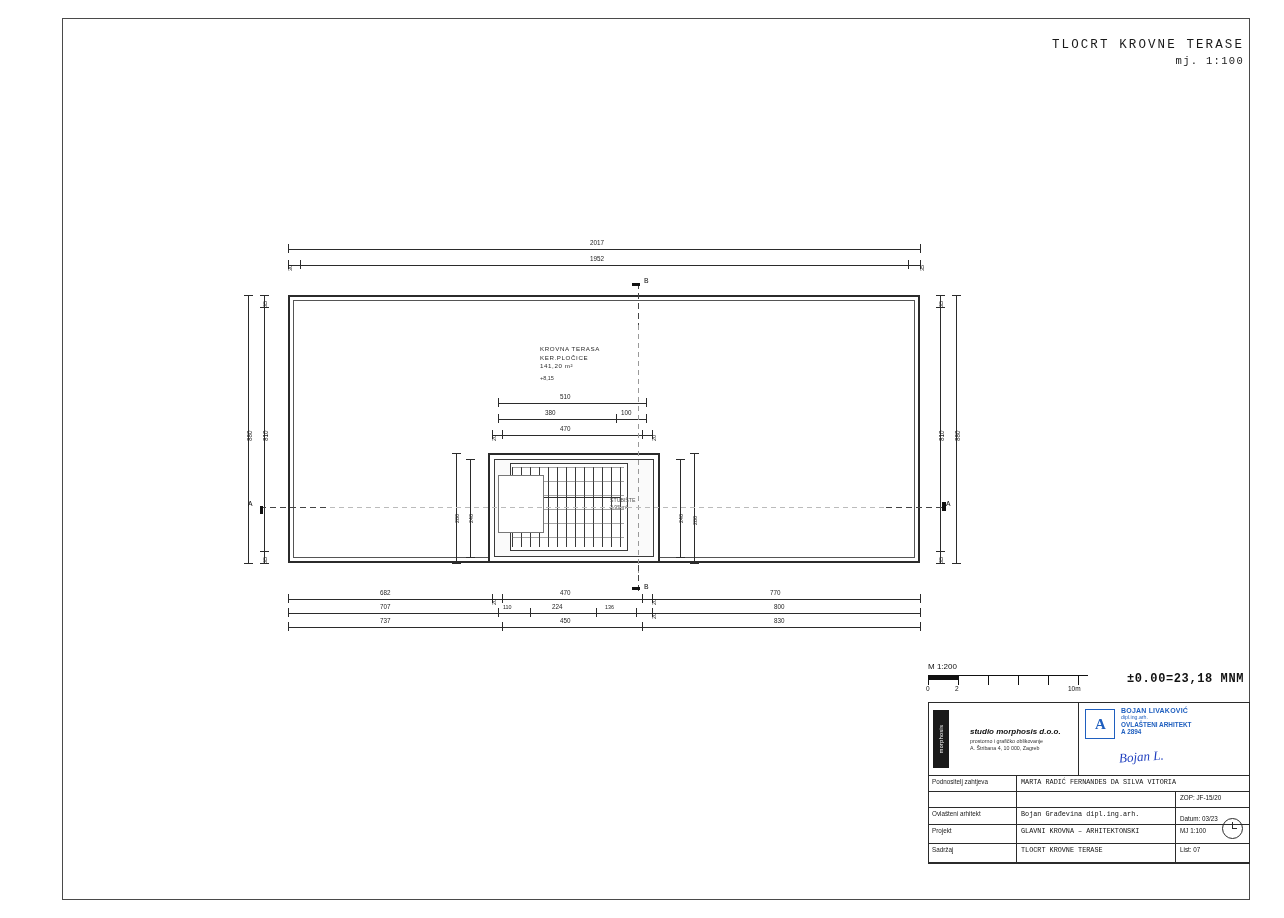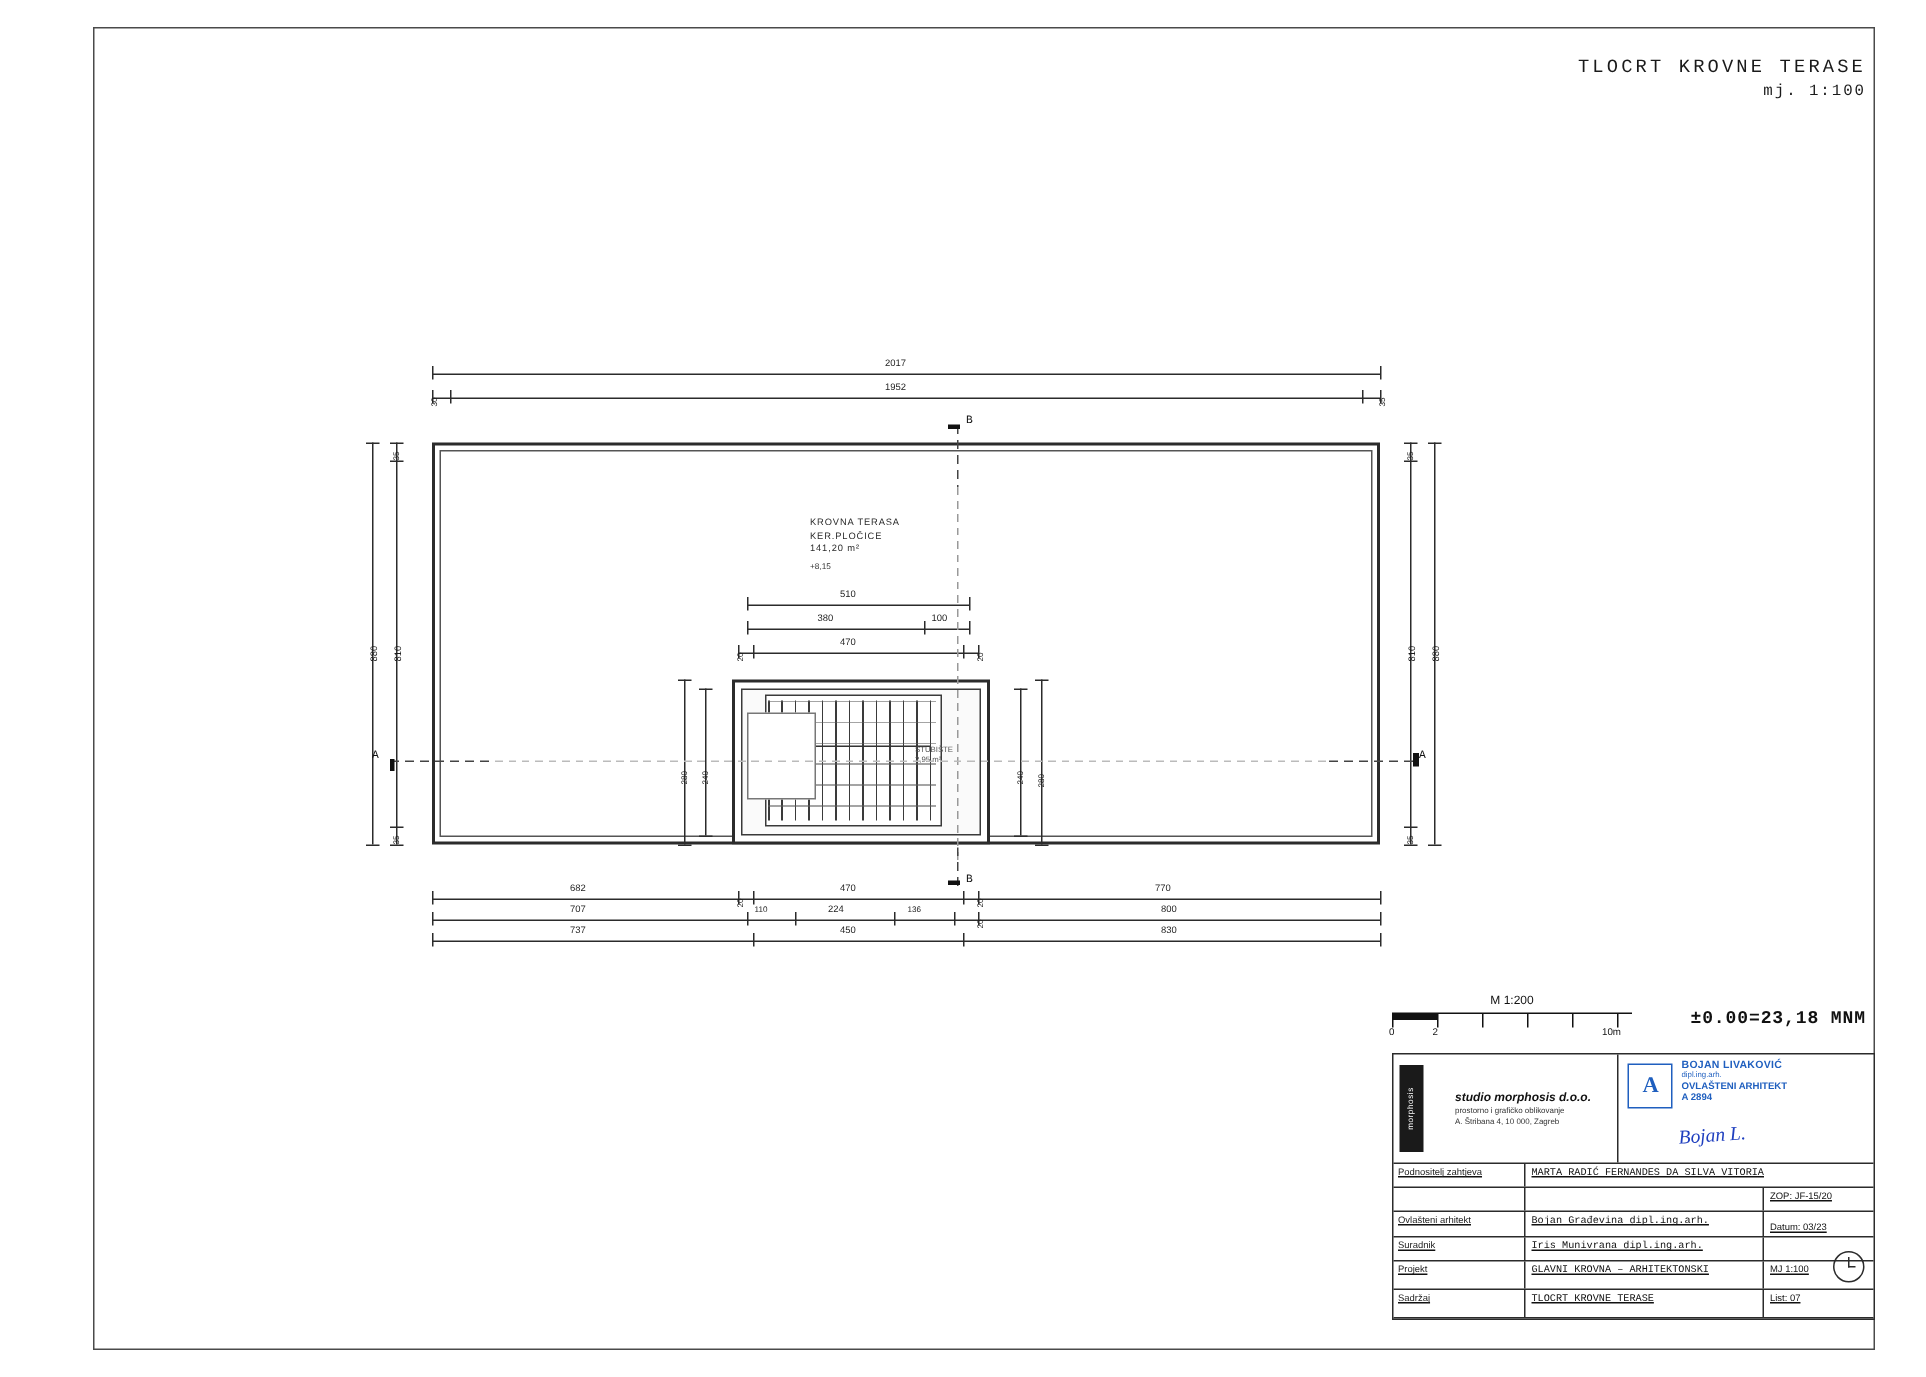--- a/index.html
+++ b/index.html
@@ -40,21 +40,21 @@
   .dimtxt{position:absolute;font-size:6.3px;color:#1d1d1d;font-family:"Liberation Sans",sans-serif;white-space:nowrap;}
   .dimtxt.small{font-size:5.4px;}
   .vtxt{position:absolute;font-size:6.3px;color:#1d1d1d;transform:rotate(-90deg);transform-origin:left top;white-space:nowrap;}
   .vtxt.small{font-size:5.4px;}
 
   .axis{position:absolute;background:#444;}
   .axis-lbl{position:absolute;font-size:7.5px;font-family:"Liberation Mono",monospace;color:#111;}
   .sect-mark{position:absolute;width:8px;height:3px;background:#111;}
 
   
-  .scalewrap{position:absolute;left:928px;top:662px;width:160px;text-align:center;}
+  .scalewrap{position:absolute;left:928px;top:662px;width:160px;}
   .scale-title{font-size:8px;color:#111;margin-bottom:4px;font-family:"Liberation Sans",sans-serif;}
   .scale-bar{position:relative;height:9px;border-top:1px solid #111;}
   .scale-bar i{position:absolute;top:0;width:1px;height:9px;background:#111;}
   .scale-bar .fill{position:absolute;top:0;left:0;height:4px;background:#111;}
   .scale-nums{position:relative;height:10px;font-size:6.5px;color:#111;}
   .scale-nums span{position:absolute;top:0;}
   .elev{position:absolute;right:40px;top:672px;font-size:12px;font-weight:bold;letter-spacing:.6px;font-family:"Liberation Mono",monospace;color:#111;}
 
   
   .tb{position:absolute;left:928px;top:702px;width:322px;border:1px solid #2b2b2b;box-sizing:border-box;background:#fff;}
@@ -69,21 +69,21 @@
   .tb-stamp{flex:1;position:relative;padding:4px 4px 0 4px;box-sizing:border-box;}
   .stamp-sq{position:absolute;left:6px;top:6px;width:30px;height:30px;border:1.6px solid #1f5fbf;box-sizing:border-box;}
   .stamp-sq b{position:absolute;left:9px;top:6px;font-size:15px;color:#1f5fbf;font-family:"Liberation Serif",serif;}
   .stamp-lines{margin-left:38px;}
   .s1{font-size:7px;font-weight:bold;color:#1f5fbf;letter-spacing:.2px;}
   .s2{font-size:5.2px;color:#1f5fbf;}
   .s3{font-size:6.4px;font-weight:bold;color:#1f5fbf;margin-top:1px;}
   .s4{font-size:6.4px;font-weight:bold;color:#1f5fbf;}
   .sig{position:absolute;left:40px;top:46px;font-family:"Liberation Serif",serif;font-size:13px;color:#1f3fbf;font-style:italic;transform:rotate(-4deg);}
 
-  .tb-row{display:flex;border-bottom:1px solid #2b2b2b;min-height:15px;text-decoration:underline;}
+  .tb-row{display:flex;border-bottom:1px solid #2b2b2b;min-height:15px;}
   .tb-row:last-child{border-bottom:none;}
   .c-lab{width:88px;border-right:1px solid #2b2b2b;padding:2px 3px;font-size:6.3px;color:#222;box-sizing:border-box;}
   .c-val{flex:1;padding:2px 4px;font-size:6.8px;color:#111;box-sizing:border-box;font-family:"Liberation Mono",monospace;}
   .c-val .sub{font-size:5.4px;color:#333;font-family:"Liberation Sans",sans-serif;}
   .c-right{width:74px;border-left:1px solid #2b2b2b;padding:2px 4px;font-size:6.3px;color:#111;box-sizing:border-box;}
   .clock{position:absolute;right:6px;bottom:24px;width:19px;height:19px;border:1px solid #2b2b2b;border-radius:50%;}
   .clock:before{content:"";position:absolute;left:9px;top:3px;width:1px;height:7px;background:#2b2b2b;}
   .clock:after{content:"";position:absolute;left:9px;top:9px;width:5px;height:1px;background:#2b2b2b;}
 </style>
 </head>
@@ -312,25 +312,20 @@
       <div class="c-val"></div>
       <div class="c-right">ZOP: JF-15/20</div>
     </div>
 
     <div class="tb-row">
       <div class="c-lab">Ovlašteni arhitekt</div>
       <div class="c-val">Bojan Građevina  dipl.ing.arh.</div>
       <div class="c-right" style="padding-top:7px;">Datum: 03/23</div>
     </div>
 
-    <div class="tb-row">
-      <div class="c-lab">Suradnik</div>
-      <div class="c-val">Iris Munivrana  dipl.ing.arh.</div>
-      <div class="c-right"></div>
-    </div>
 
     <div class="tb-row" style="min-height:18px;">
       <div class="c-lab">Projekt</div>
       <div class="c-val">GLAVNI KROVNA – ARHITEKTONSKI</div>
       <div class="c-right">MJ 1:100</div>
     </div>
 
     <div class="tb-row" style="min-height:18px;">
       <div class="c-lab">Sadržaj</div>
       <div class="c-val">TLOCRT KROVNE TERASE</div>

